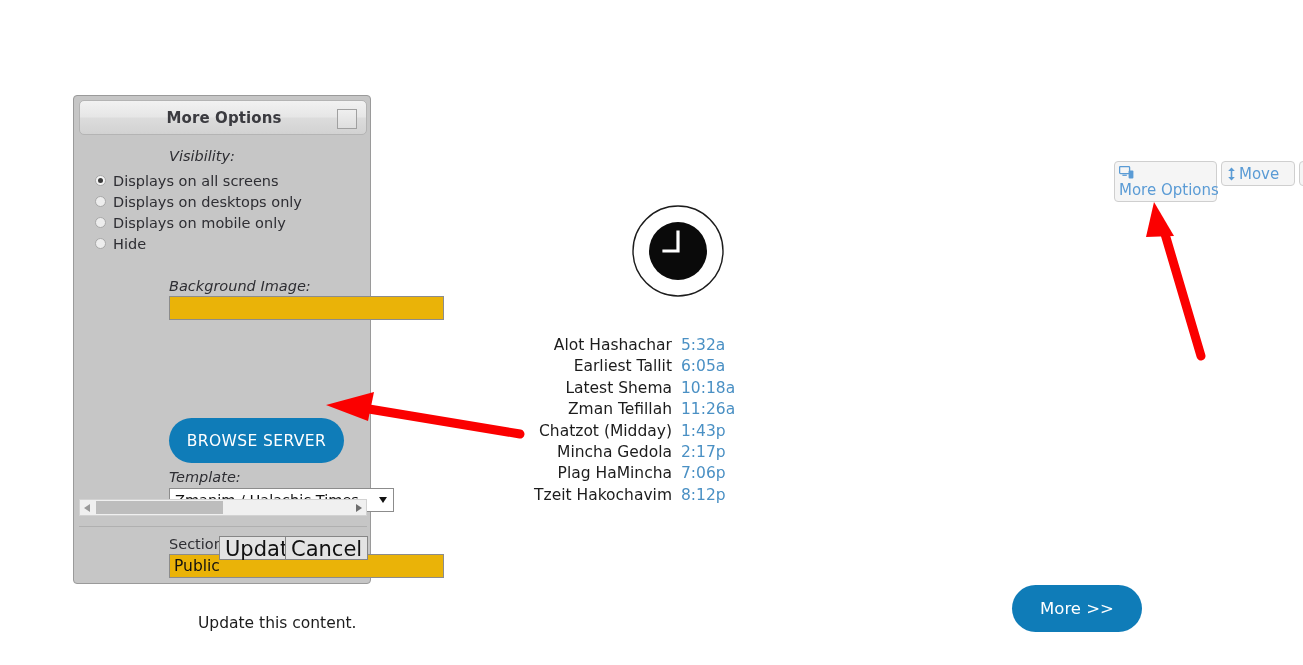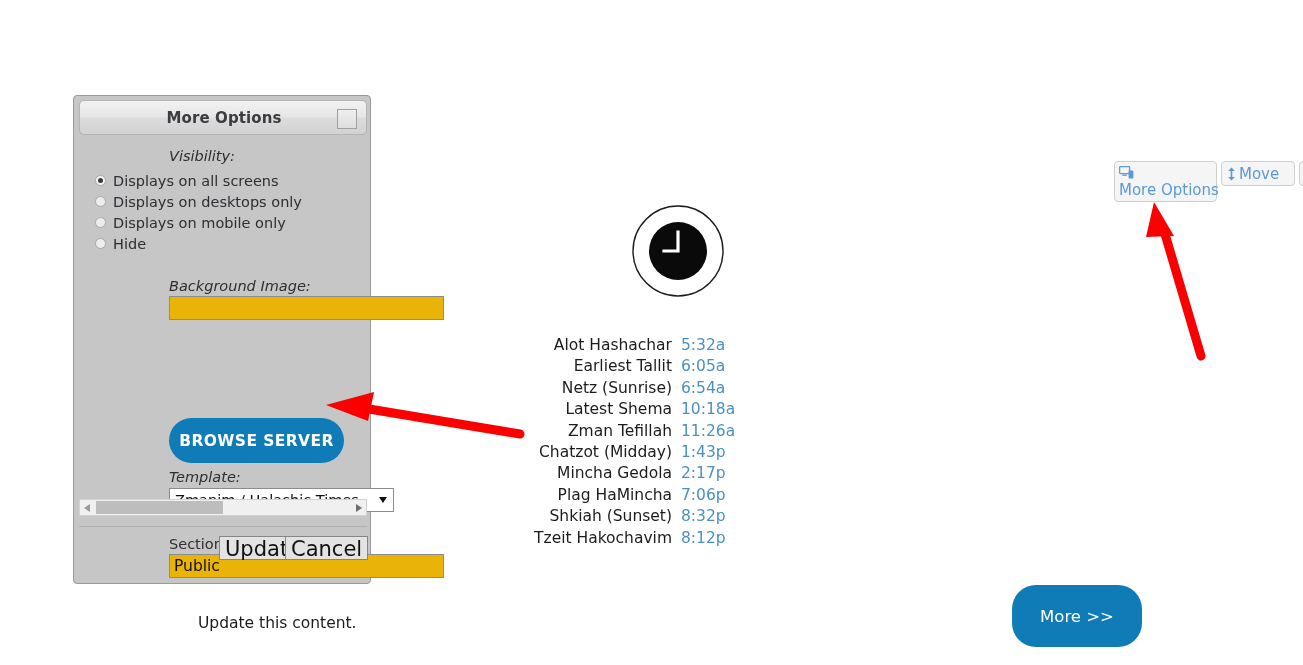--- a/index.html
+++ b/index.html
@@ -133,21 +133,21 @@
     position: absolute;
     left: 95px;
     top: 322px;
     width: 175px;
     height: 45px;
     border: none;
     border-radius: 23px;
     background: #0f7cb8;
     color: #ffffff;
     font-size: 15.5px;
-    font-weight: bold;
+    font-weight: normal;
     letter-spacing: .4px;
     cursor: pointer;
     font-family: "DejaVu Sans", "Liberation Sans", sans-serif;
   }
 
   #template-select {
     position: absolute;
     left: 95px;
     top: 392px;
     width: 225px;
@@ -271,21 +271,21 @@
     color: #4a90c4;
     white-space: nowrap;
   }
 
   
   #more-button {
     position: absolute;
     left: 1012px;
     top: 585px;
     width: 130px;
-    height: 62px;
+    height: 47px;
     border: none;
     border-radius: 24px;
     background: #0f7cb8;
     color: #ffffff;
     font-size: 16.5px;
     cursor: pointer;
     font-family: "DejaVu Sans", "Liberation Sans", sans-serif;
   }
 
   
@@ -427,46 +427,38 @@
 <div id="zmanim-table">
   <div class="zman-row">
     <span class="zman-name">Alot Hashachar</span>
     <span class="zman-time">5:32a</span>
   </div>
   <div class="zman-row">
     <span class="zman-name">Earliest Tallit</span>
     <span class="zman-time">6:05a</span>
   </div>
   <div class="zman-row">
-    <span class="zman-name">Netz (Sunrise)</span>
-    <span class="zman-time">6:54a</span>
-  </div>
-  <div class="zman-row">
     <span class="zman-name">Latest Shema</span>
     <span class="zman-time">10:18a</span>
   </div>
   <div class="zman-row">
     <span class="zman-name">Zman Tefillah</span>
     <span class="zman-time">11:26a</span>
   </div>
   <div class="zman-row">
     <span class="zman-name">Chatzot (Midday)</span>
     <span class="zman-time">1:43p</span>
   </div>
   <div class="zman-row">
     <span class="zman-name">Mincha Gedola</span>
     <span class="zman-time">2:17p</span>
   </div>
   <div class="zman-row">
     <span class="zman-name">Plag HaMincha</span>
     <span class="zman-time">7:06p</span>
-  </div>
-  <div class="zman-row">
-    <span class="zman-name">Shkiah (Sunset)</span>
-    <span class="zman-time">8:32p</span>
   </div>
   <div class="zman-row">
     <span class="zman-name">Tzeit Hakochavim</span>
     <span class="zman-time">8:12p</span>
   </div>
 </div>
 
 <button id="more-button">More &gt;&gt;</button>
 
 <div id="edit-toolbar">

